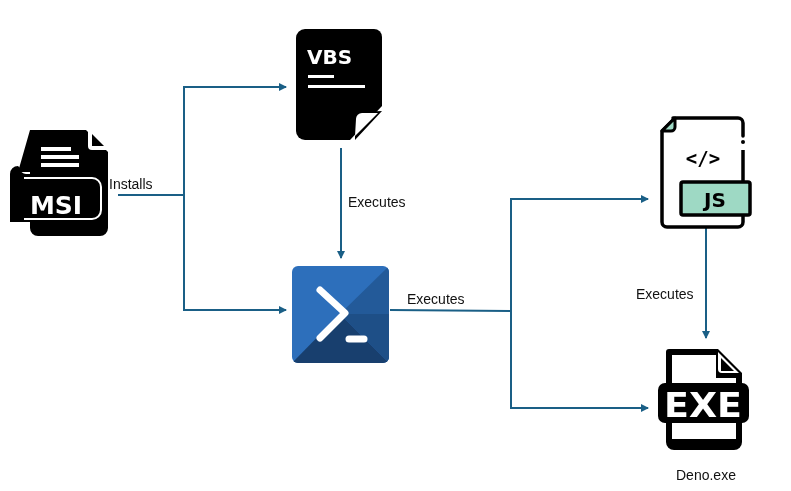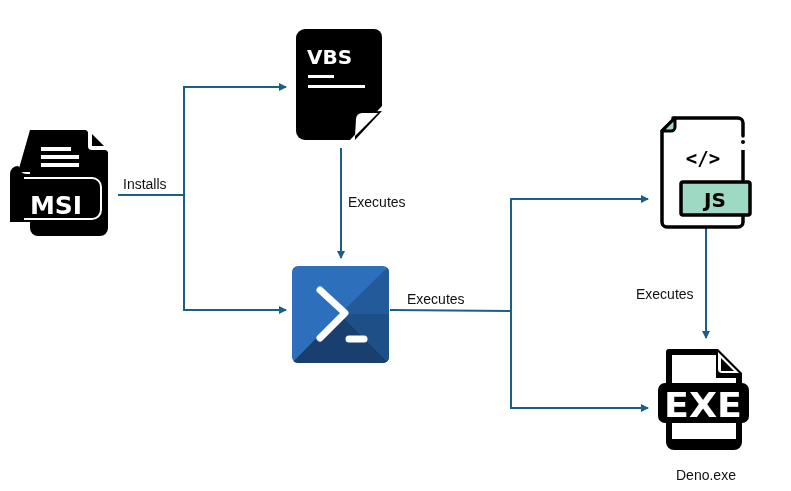--- a/index.html
+++ b/index.html
@@ -78,18 +78,18 @@
     <path d="M669,349 H718 L742,373 V442 a8,8 0 0 1 -8,8 H674 a8,8 0 0 1 -8,-8 V352 a3,3 0 0 1 3,-3 Z" fill="#000"></path>
     <rect x="672" y="355" width="44" height="84" fill="#fff"></rect>
     <rect x="672" y="378" width="64" height="61" fill="#fff"></rect>
     <path d="M718,352 L739,373 H722 a4,4 0 0 1 -4,-4 Z" fill="#fff"></path>
     <path d="M721,358 L734,371 H721 Z" fill="#000"></path>
     <rect x="658" y="383" width="91" height="40" rx="7" fill="#000"></rect>
     <text x="703" y="417" text-anchor="middle" font-family="DejaVu Sans, sans-serif" font-weight="bold" font-size="33" fill="#fff" textLength="78" lengthAdjust="spacingAndGlyphs">EXE</text>
   </g>
 </svg>
 
-<div class="lbl" style="left:123px; top:176px;">Installs</div>
+<div class="lbl" style="left:109px; top:176px;">Installs</div>
 <div class="lbl" style="left:348px; top:194px;">Executes</div>
 <div class="lbl" style="left:407px; top:291px;">Executes</div>
 <div class="lbl" style="left:636px; top:286px;">Executes</div>
 
 <div class="lbl" style="left:676px; top:467px;">Deno.exe</div>
 
 </body></html>

